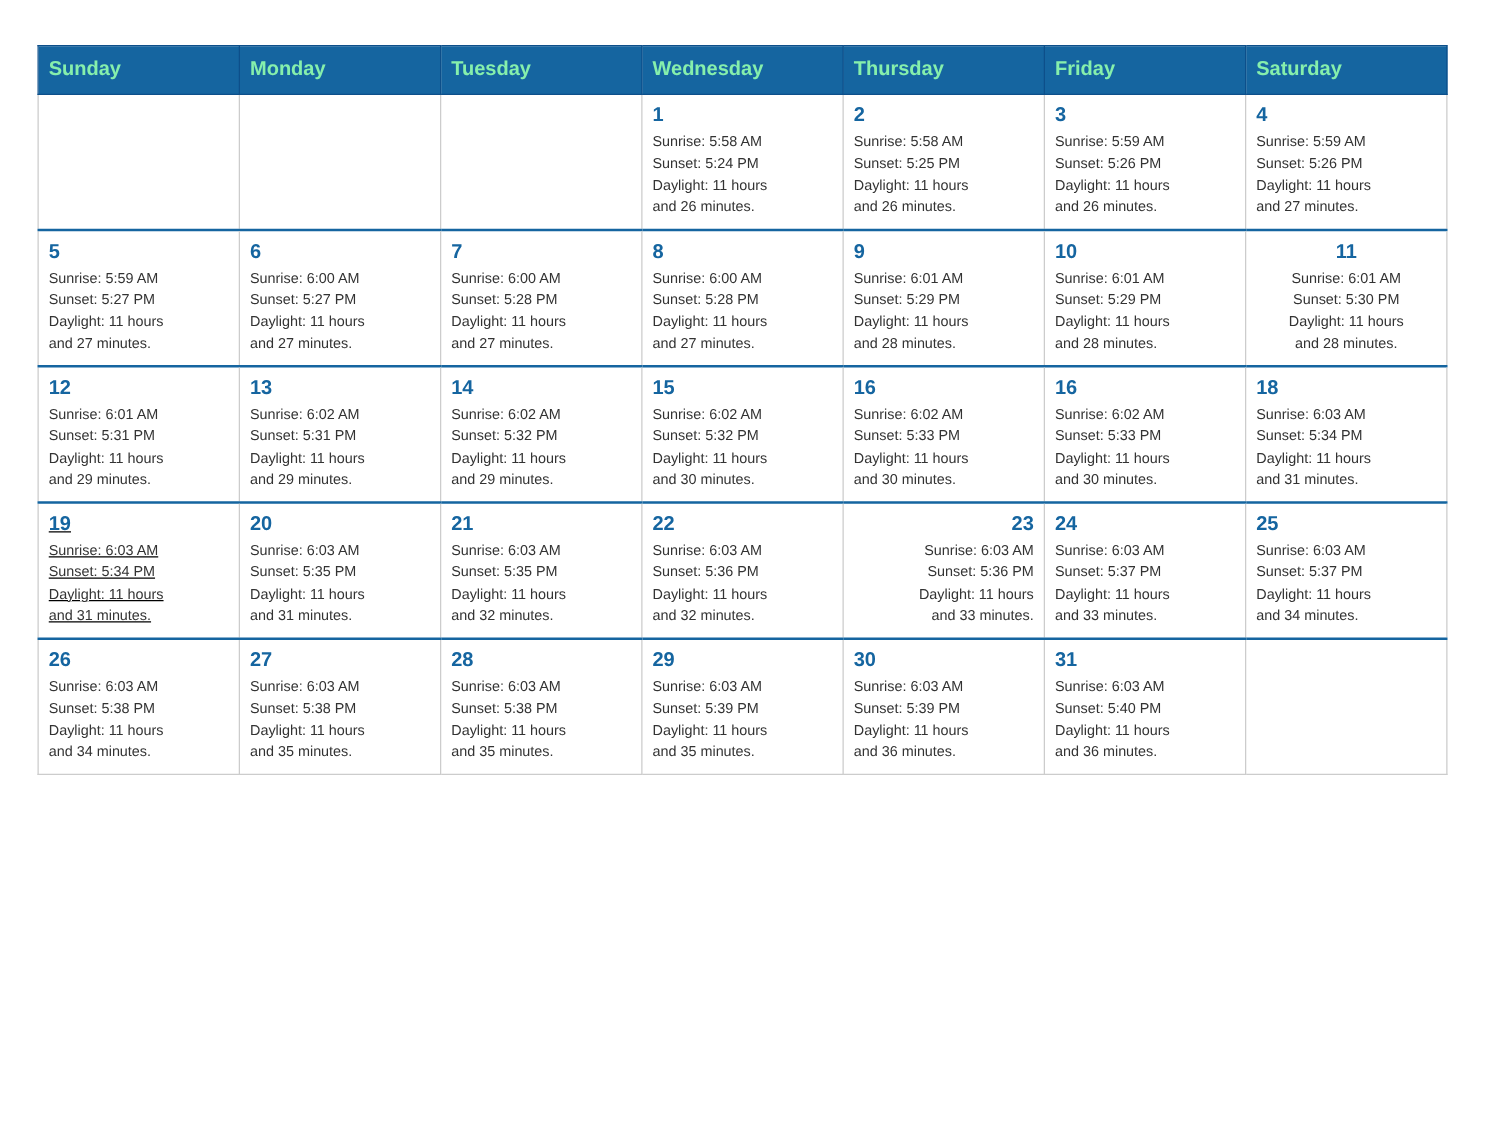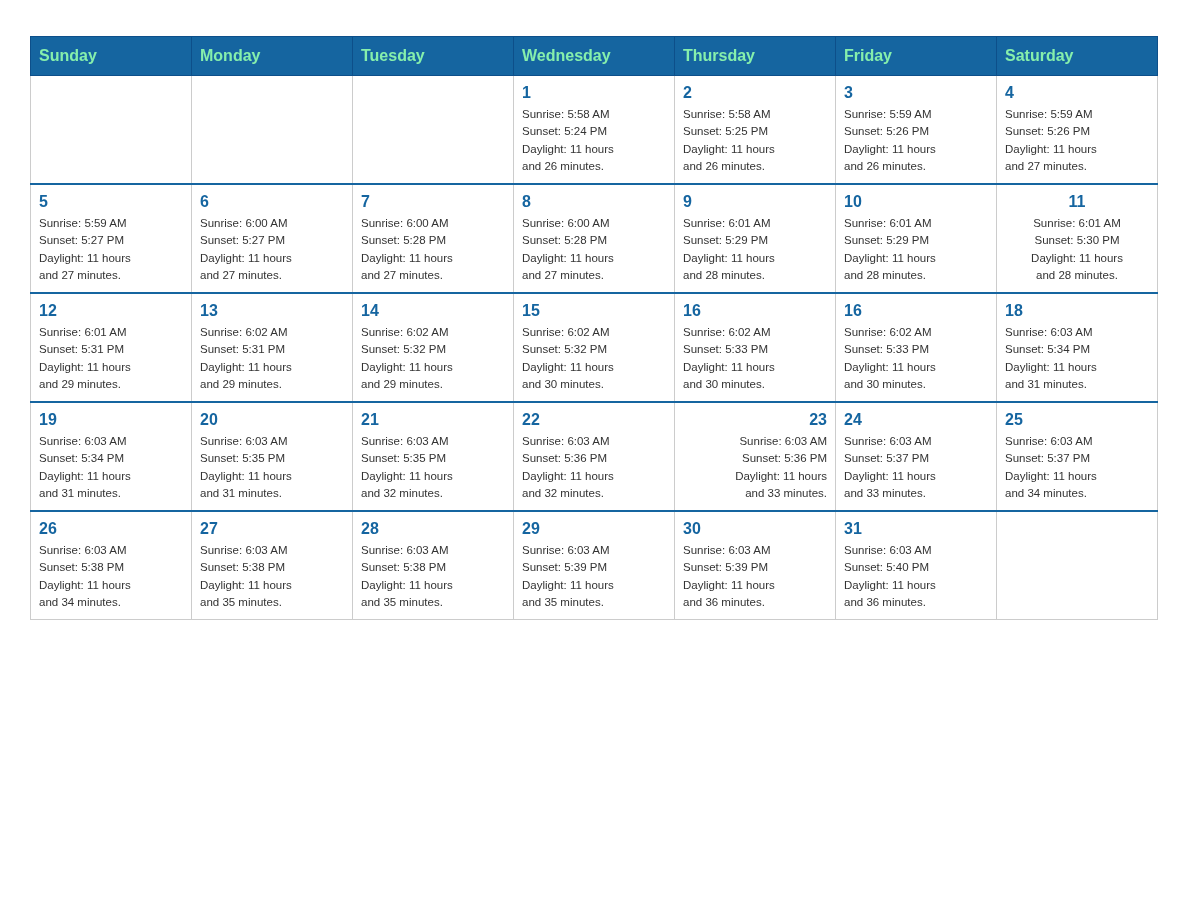--- a/index.html
+++ b/index.html
@@ -232,21 +232,21 @@
         </td>
         <td style="border-top: 2px solid rgb(21, 101, 160); margin-top: 13px;">
           <span class="day-number">18</span>
           <div class="day-info" style="white-space: pre-line;">Sunrise: 6:03 AM
 Sunset: 5:34 PM
 Daylight: 11 hours
 and 31 minutes.</div>
         </td>
       </tr>
       <tr>
-        <td style="border-top: 2px solid rgb(21, 101, 160);">
+        <td style="border-top: 2px solid rgb(21, 101, 160); text-decoration: underline;">
           <span class="day-number">19</span>
           <div class="day-info" style="white-space: pre-line;">Sunrise: 6:03 AM
 Sunset: 5:34 PM
 Daylight: 11 hours
 and 31 minutes.</div>
         </td>
         <td style="border-top: 2px solid rgb(21, 101, 160);">
           <span class="day-number">20</span>
           <div class="day-info" style="white-space: pre-line;">Sunrise: 6:03 AM
 Sunset: 5:35 PM

